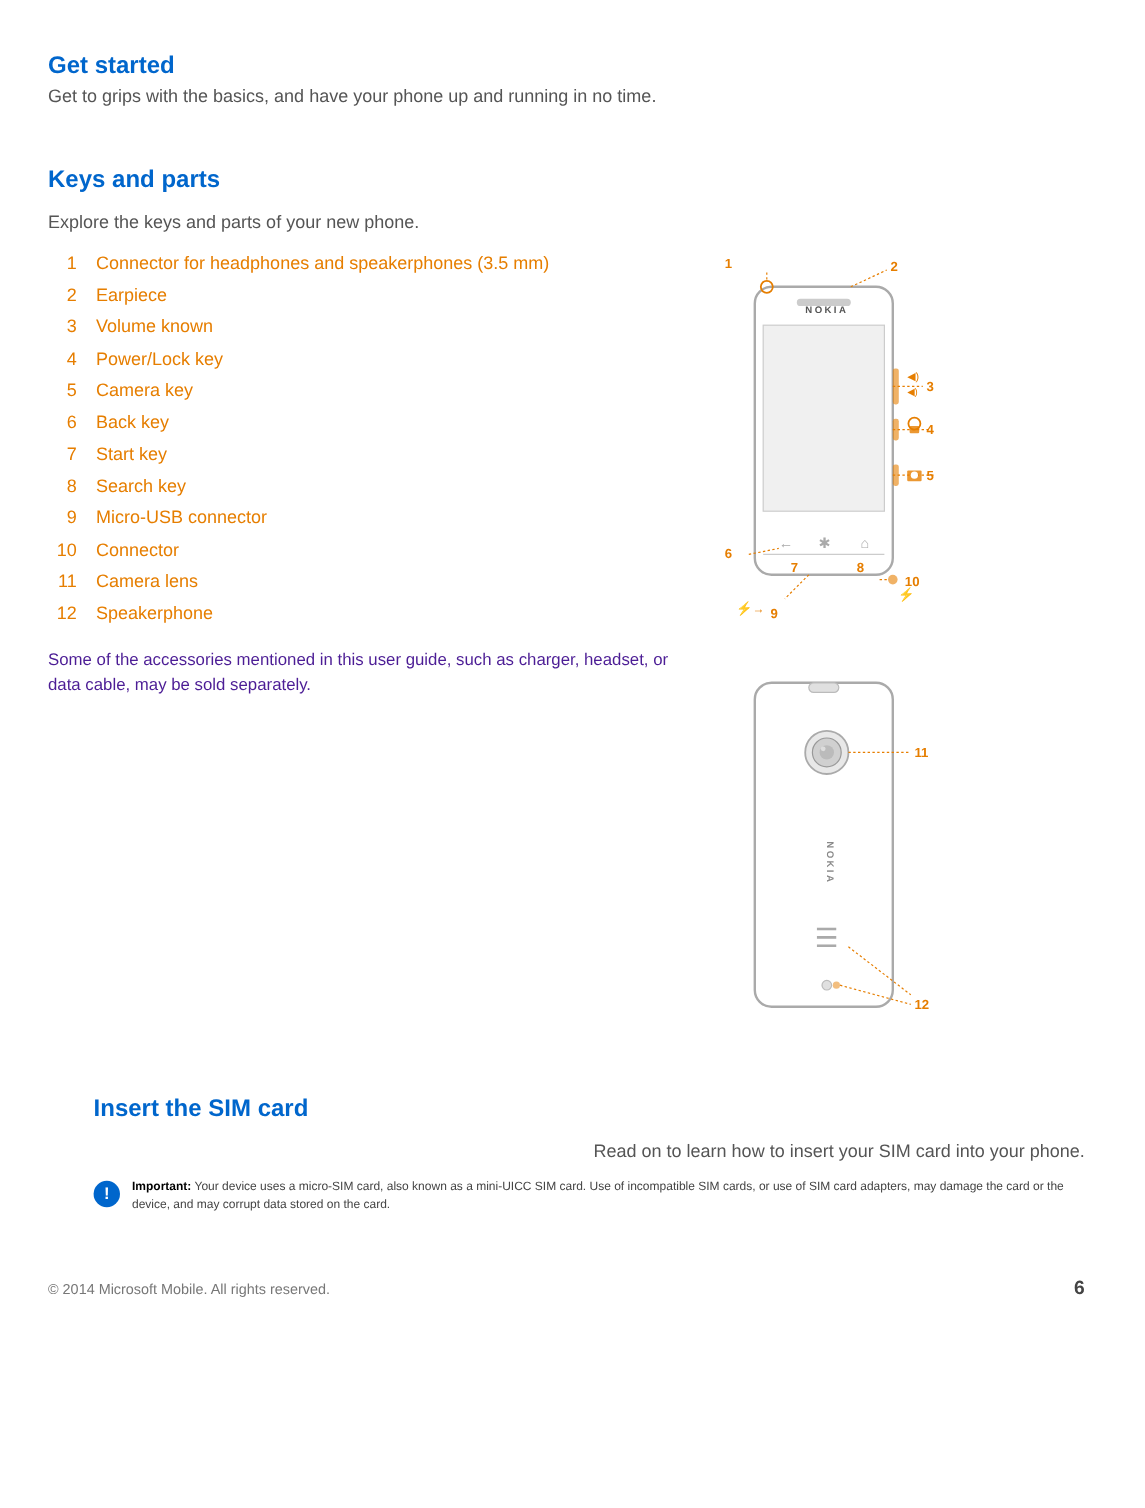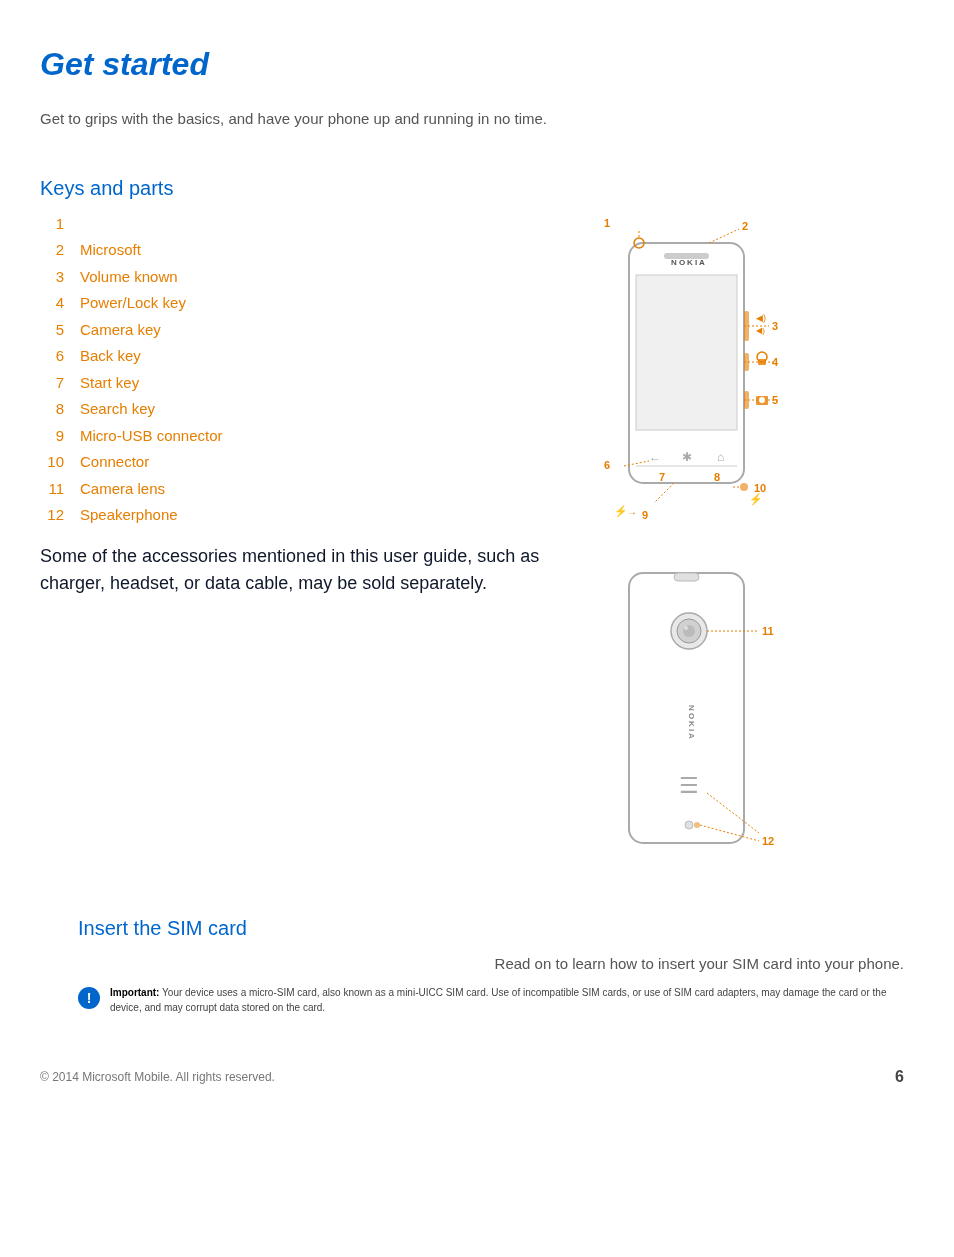--- a/index.html
+++ b/index.html
@@ -8,34 +8,32 @@
       background: #fff;
       color: #333;
       width: 954px;
       min-height: 1257px;
       padding: 40px 50px 40px 40px;
       font-size: 15px;
       line-height: 1.5;
     }
     h1 {
       color: #0066cc;
-      font-size: 32px;
+      font-size: 20px;
       font-weight: bold;
-      margin-bottom: 20px;
-      font-style: italic;
     }
     .intro {
       color: #555;
       margin-bottom: 42px;
       font-size: 15px;
     }
     h2 {
       color: #0066cc;
       font-size: 20px;
-      font-weight: normal;
+      font-weight: bold;
       margin-bottom: 10px;
     }
     .section-intro {
       color: #555;
       margin-bottom: 12px;
       font-size: 15px;
     }
     .content-area {
       display: flex;
       gap: 20px;
@@ -64,22 +62,22 @@
     }
     .parts-list li .num {
       min-width: 24px;
       text-align: right;
       font-weight: normal;
     }
     .parts-list li .label {
       color: #e67e00;
     }
     .note-text {
-      color: #0f172a;
-      font-size: 18px;
+      color: #4c1d95;
+      font-size: 14px;
       line-height: 1.5;
       margin-top: 8px;
     }
 
     
     .section-keys-parts {
       margin-bottom: 30px;
     }
     .section-sim {
       margin-top: 20px;
@@ -145,30 +143,32 @@
     }
   </style>
 </head>
 <body>
 
 <h1>Get started</h1>
 <p class="intro">Get to grips with the basics, and have your phone up and running in no time.</p>
 
 <div class="section-keys-parts">
   <h2>Keys and parts</h2>
+  <p class="section-intro">Explore the keys and parts of your new phone.</p>
 
   <div class="content-area">
     <div class="left-col">
       <ul class="parts-list">
         <li>
             <span class="num">1</span>
+            <span class="label">Connector for headphones and speakerphones (3.5 mm)</span>
           </li>
         <li>
             <span class="num">2</span>
-            <span class="label">Microsoft</span>
+            <span class="label">Earpiece</span>
           </li>
         <li>
             <span class="num">3</span>
             <span class="label">Volume known</span>
           </li>
         <li>
             <span class="num">4</span>
             <span class="label">Power/Lock key</span>
           </li>
         <li>

